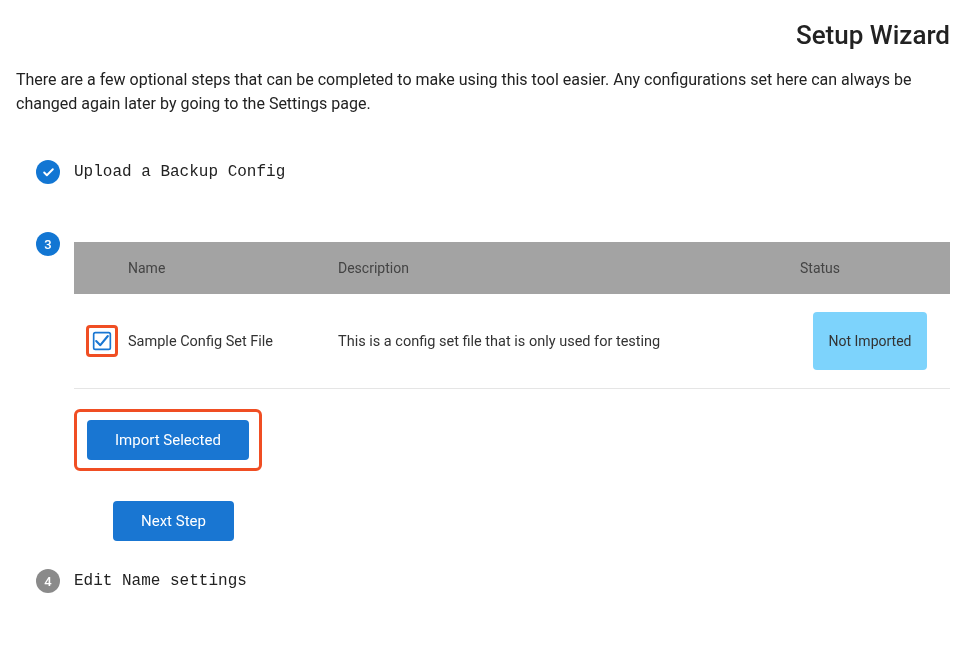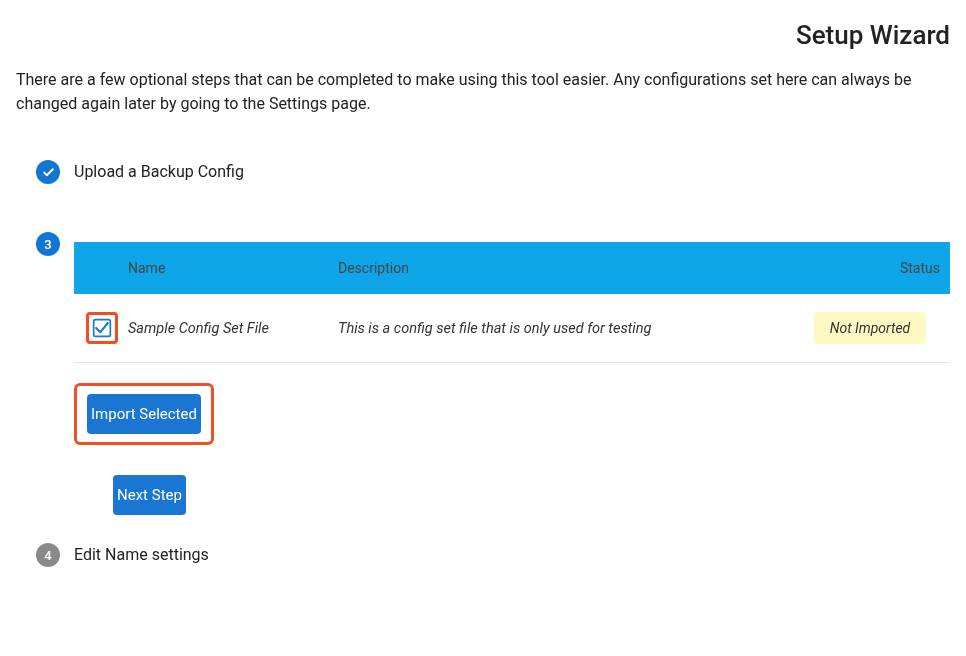--- a/index.html
+++ b/index.html
@@ -78,64 +78,64 @@
     flex: 1;
     min-width: 0;
   }
   .step-content.tight {
     padding-bottom: 18px;
   }
   .step-label {
     font-size: 16px;
     line-height: 24px;
     color: #222;
+    font-family: Liberation Mono, monospace;
   }
   .spacer {
     height: 20px;
   }
   .config-panel {
     margin-top: 10px;
   }
   .config-table {
     width: 100%;
     border-collapse: collapse;
   }
   .config-table thead tr {
-    background: #0ea5e9;
+    background: #a3a3a3;
     padding-left: 8px;
   }
   .config-table th {
     text-align: left;
     font-weight: 400;
     font-size: 14px;
     color: #444;
     padding: 18px 10px;
   }
   .config-table th.col-check {
     width: 52px;
   }
   .config-table th.col-name {
     width: 200px;
     padding-left: 0;
   }
   .config-table th.col-desc {
   }
   .config-table th.col-status {
     width: 160px;
-    text-align: right;
+    text-align: left;
   }
   .config-table tbody tr {
     border-bottom: 1px solid #e5e5e5;
   }
   .config-table td {
     font-size: 14.5px;
     color: #333;
     padding: 18px 10px;
     vertical-align: middle;
-    font-style: italic;
   }
   .config-table td.col-check {
     width: 52px;
     padding-left: 12px;
   }
   .config-table td.col-name {
     padding-left: 0;
   }
   .config-table td.col-status {
     text-align: center;
@@ -148,36 +148,36 @@
     border-radius: 4px;
     padding: 3px;
   }
   .checkbox-svg {
     width: 20px;
     height: 20px;
     display: block;
   }
   .status-badge {
     display: inline-block;
-    background: #fef9c3;
+    background: #7dd3fc;
     color: #333;
     font-size: 14px;
-    padding: 8px 16px;
+    padding: 21px 16px;
     border-radius: 4px;
   }
   .button-row {
     margin-top: 20px;
   }
   .btn {
     display: inline-block;
     background: #1976d2;
     color: #fff;
     border: none;
     font-size: 15px;
-    padding: 11px 4px;
+    padding: 11px 28px;
     border-radius: 4px;
     cursor: pointer;
     font-family: inherit;
   }
   .highlight-btn-wrap {
     display: inline-block;
     border: 3px solid #f04e23;
     border-radius: 6px;
     padding: 8px 10px;
   }

